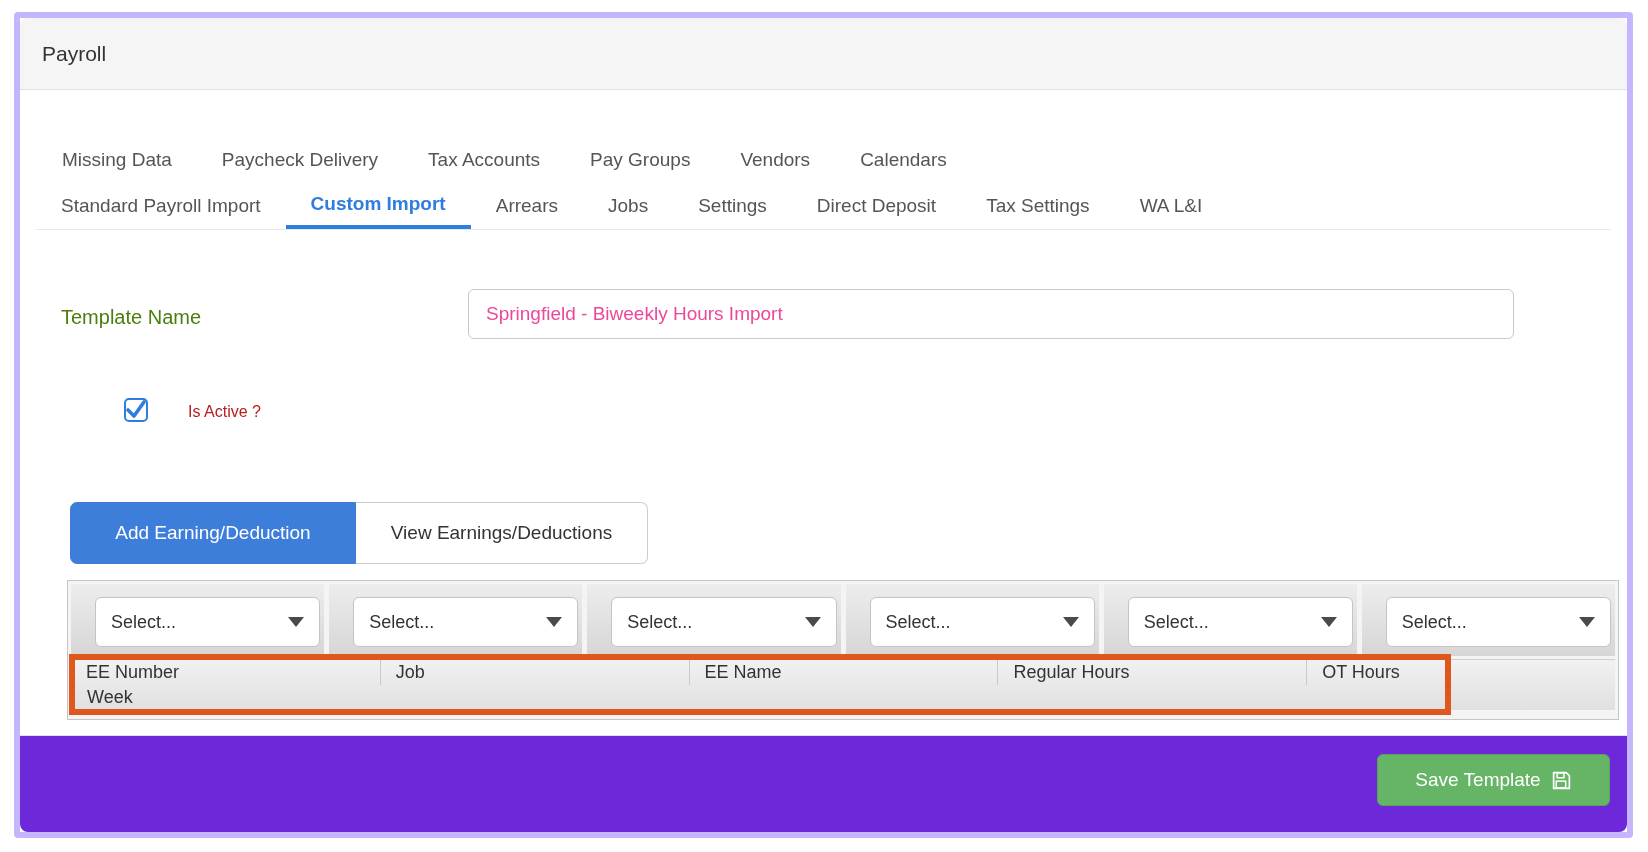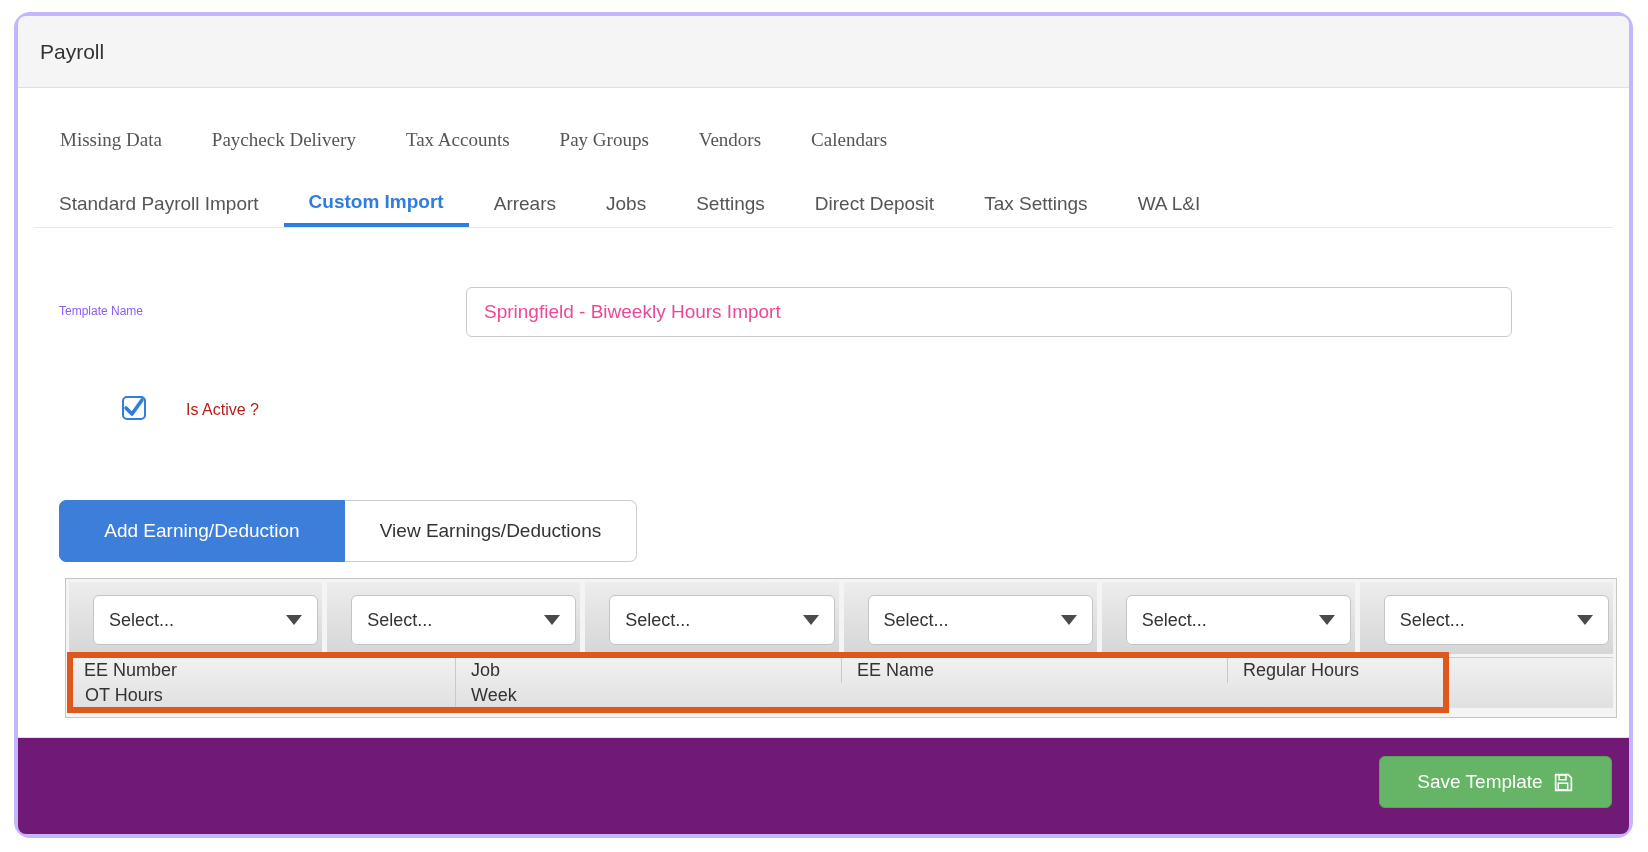--- a/index.html
+++ b/index.html
@@ -1,74 +1,74 @@
 <!DOCTYPE html>
 <html><head>
 <meta charset="utf-8">
 <style>
   * { margin:0; padding:0; box-sizing:border-box; }
   html,body { width:1648px; height:852px; background:#ffffff;
     font-family:"Liberation Sans", sans-serif; overflow:hidden; }
 
   .card { position:absolute; left:14px; top:12px; width:1619px; height:826px;
-    background:#fff; border:4px solid #c4b5fd; border-radius:16px; }
+    background:#fff; border:6px solid #c4b5fd; border-radius:4px; }
 
   .card-header { height:72px; background:#f5f5f5; border-bottom:1px solid #e0e0e0;
     border-radius:8px 8px 0 0; display:flex; align-items:center; padding-left:22px; }
   .card-title { font-size:21px; color:#333; }
 
-  .tabs1 { position:absolute; left:17px; top:106px; display:flex;font-family:Liberation Serif, serif; }
+  .tabs1 { position:absolute; left:17px; top:124px; display:flex; }
   .tabs2 { position:absolute; left:16px; right:16px; top:164px; height:48px;
     display:flex; border-bottom:1px solid #e8e8e8; }
   .tab { padding:0 25px; font-size:19px; color:#555; display:flex; align-items:center;
     height:100%; cursor:pointer; white-space:nowrap; }
   .tabs1 .tab { height:36px; }
   .tab.active { color:#2e7de0; font-weight:bold; border-bottom:4px solid #2e7de0; }
 
-  .form-label { position:absolute; left:41px; top:288px; font-size:12px; color:#8b5cf6; }
+  .form-label { position:absolute; left:41px; top:288px; font-size:20px; color:#4d7c0f; }
   .template-input { position:absolute; left:448px; top:271px; width:1046px; height:50px;
     border:1px solid #c9c9c9; border-radius:6px; font-size:19px; color:#ec4899;
     padding:0 17px; font-family:"Liberation Sans", sans-serif; outline:none; background:#fff; }
 
   .checkbox { position:absolute; left:104px; top:380px; width:24px; height:24px;
     border:2px solid #2e7de0; border-radius:5px; background:#fff; cursor:pointer;
     display:flex; align-items:center; justify-content:center; }
   .is-active-label { position:absolute; left:168px; top:385px; font-size:16px; color:#b91c1c; }
 
-  .btn-group { position:absolute; left:41px; top:484px; height:62px; display:flex; }
+  .btn-group { position:absolute; left:50px; top:484px; height:62px; display:flex; }
   .btn-add { width:286px; background:#3d7edb; border:1px solid #3d7edb;
     border-radius:7px 0 0 7px; color:#fff; font-size:19px;
     display:flex; align-items:center; justify-content:center; cursor:pointer; }
   .btn-view { width:292px; background:#fff; border:1px solid #ccc; border-left:none;
     border-radius:0 7px 7px 0; color:#333; font-size:19px;
     display:flex; align-items:center; justify-content:center; cursor:pointer; }
 
   .map-table { position:absolute; left:47px; top:562px; width:1552px; height:140px;
     border:1px solid #c6c6c6; background:#f4f4f4; }
   .select-row { display:grid; grid-template-columns:repeat(6,1fr); gap:5px;
     padding:3px 3px 0 3px; height:75px; }
   .col-cell { background:linear-gradient(180deg,#ededed 0%,#d6d6d6 100%);
     display:flex; justify-content:center; padding-top:13px; }
   .select-box { width:calc(100% - 28px); height:50px; background:#fff;
     border:1px solid #c4c4c4; border-radius:6px; display:flex; align-items:center;
     justify-content:space-between; padding:0 15px; font-size:18px; color:#333; cursor:pointer;margin-left:20px; }
   .caret { width:0; height:0; border-left:8px solid transparent;
     border-right:8px solid transparent; border-top:10px solid #4a4a4a; }
-  .header-row { display:grid; grid-template-columns:repeat(4,1fr);
+  .header-row { display:grid; grid-template-columns:repeat(5,1fr);
     margin:3px 3px 0 3px; height:51px;
     background:linear-gradient(180deg,#f1f1f1 0%,#e0e0e0 100%); border-top:1px solid #cfcfcf; }
   .header-cell { display:flex; align-items:center; padding-left:15px;
     font-size:18px; color:#333; border-left:1px solid #c9c9c9; }
   .header-cell:first-child { border-left:none; }
 
   .orange-overlay { position:absolute; left:49px; top:636px; width:1382px; height:61px;
     border:6px solid #e0571e; pointer-events:none; }
 
   .footer { position:absolute; left:0; right:0; bottom:0; height:97px;
-    background:#701a75; border-top:1px solid #e1e1e1; border-radius:0 0 8px 8px; }
+    background:#6d28d9; border-top:1px solid #e1e1e1; border-radius:0 0 8px 8px; }
   .save-btn { position:absolute; right:17px; top:18px; width:233px; height:52px;
     background:#66b466; border:1px solid #58a558; border-radius:6px; color:#fff;
     font-size:19px; display:flex; align-items:center; justify-content:center;
     gap:10px; cursor:pointer; }
 </style>
 </head>
 <body>
 
 <div class="card">
 

